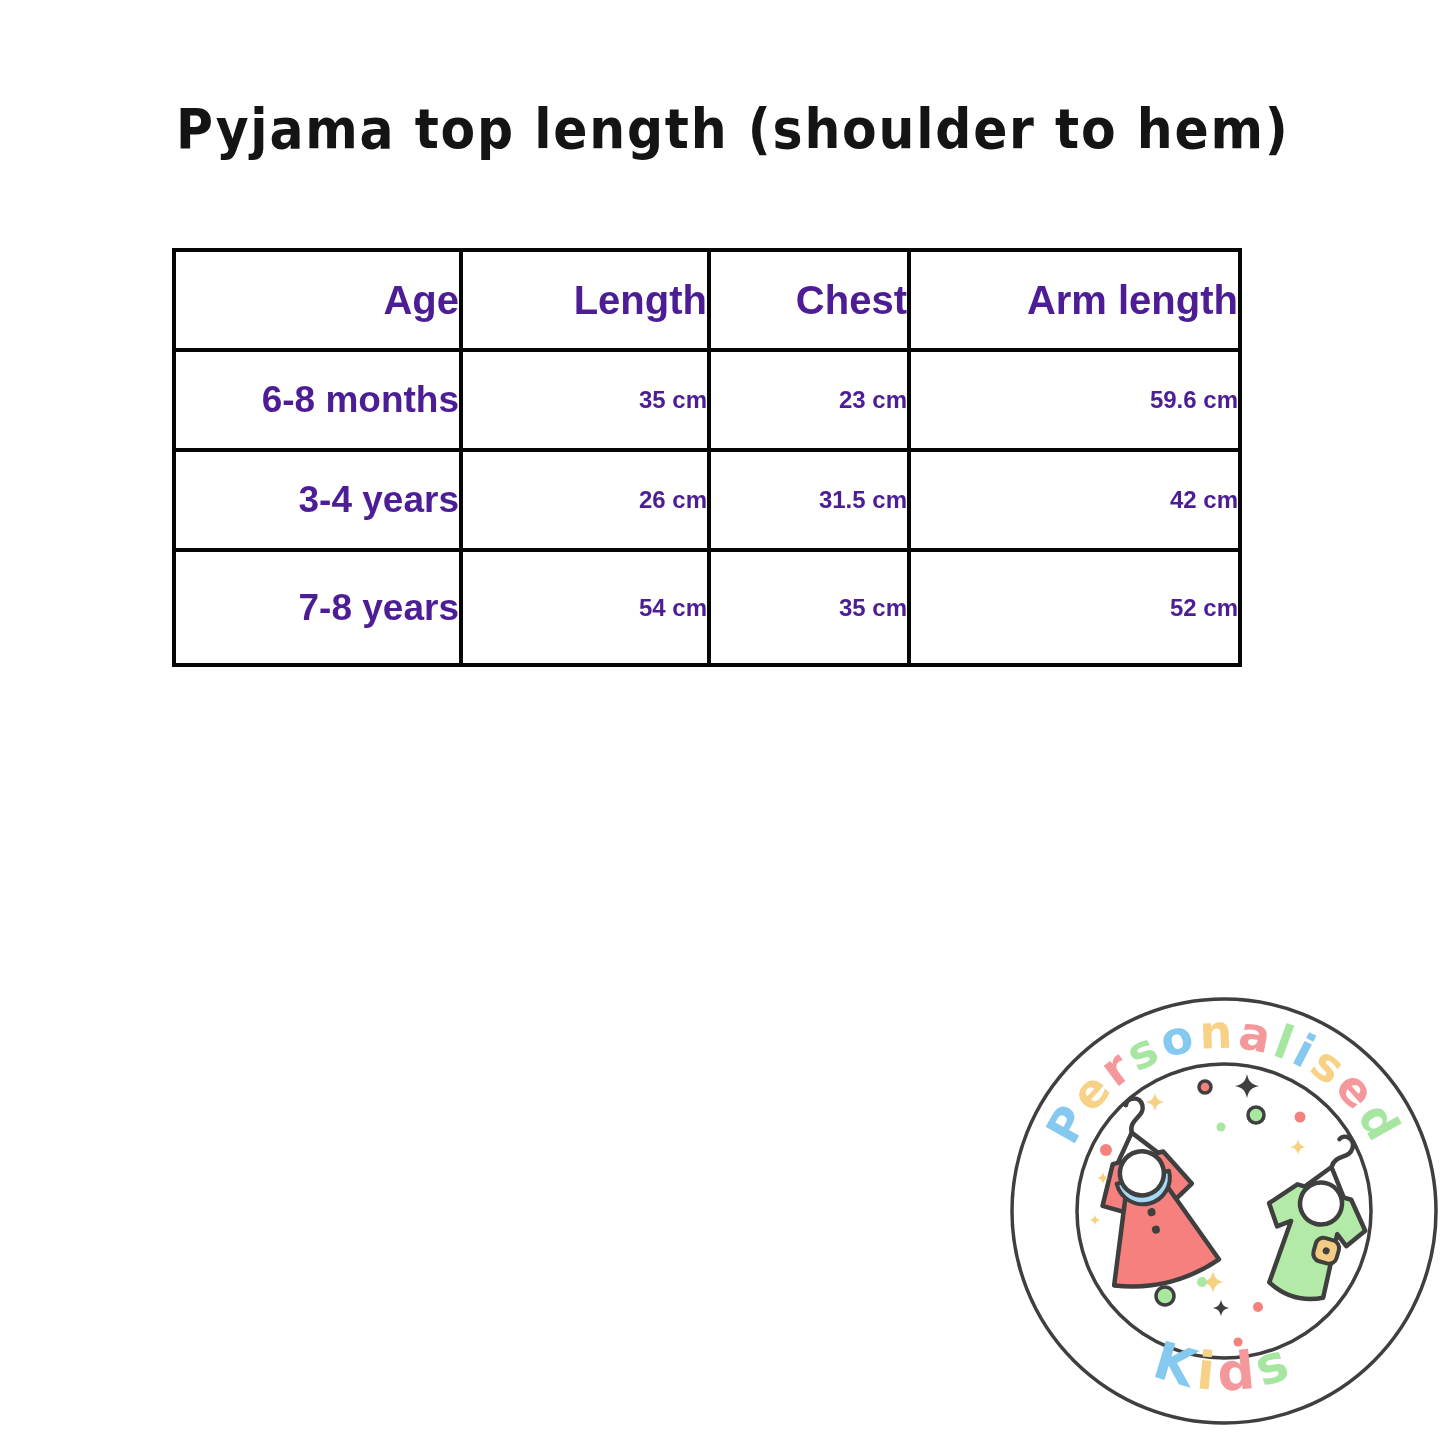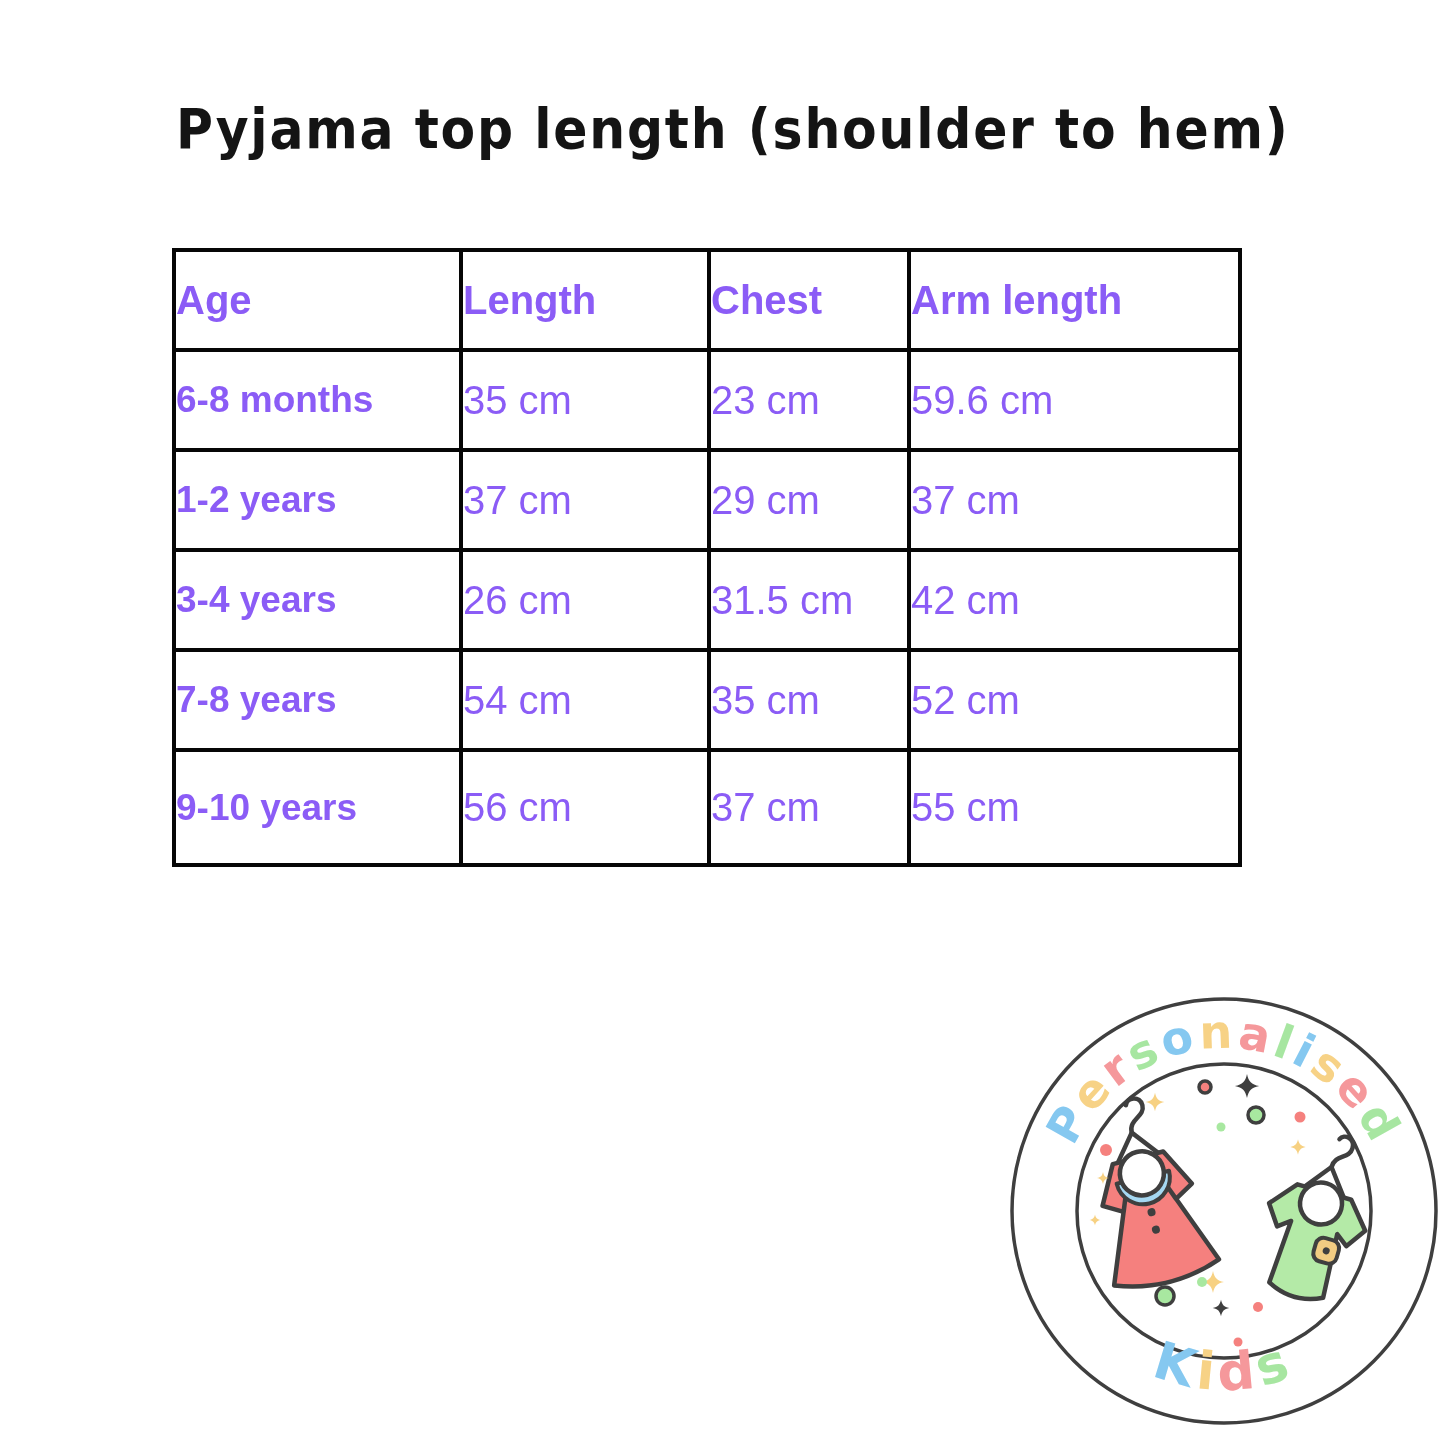--- a/index.html
+++ b/index.html
@@ -12,29 +12,29 @@
     font-family:"DejaVu Sans",sans-serif;
     font-weight:700;font-size:56px;letter-spacing:2px;color:#141414;
     transform:scaleX(0.9);transform-origin:left top;white-space:nowrap;
   }
   table.size-chart{
     position:absolute;left:172px;top:248px;width:1066px;
     border-collapse:collapse;table-layout:fixed;z-index:1;
     background:transparent;
   }
   table.size-chart th,table.size-chart td{
-    border:4px solid #060606;text-align:left;vertical-align:middle;
-    padding:0;color:#8b5cf6;background:transparent;
+    border:4px solid #060606;text-align:right;vertical-align:middle;
+    padding:0;color:#4c1d95;background:transparent;
   }
   tr.header-row{height:100px;}
   tr.data-row{height:100px;}
   tr.data-row:last-child{height:115px;}
   th.col-header{font-weight:700;font-size:40px;}
   td.age-cell{font-weight:700;font-size:37px;}
-  td.value-cell{font-weight:400;font-size:40px;color:#1d1d1d;}
+  td.value-cell{font-weight:700;font-size:24px;color:#1d1d1d;}
   .watermark{
     position:absolute;left:1003px;top:990px;width:442px;height:442px;z-index:2;
   }
   .watermark path,.watermark circle,.watermark rect{
     stroke-linejoin:round;stroke-linecap:round;
   }
   .brand-text{
     font-family:"DejaVu Sans",sans-serif;font-weight:700;
   }
 </style>
@@ -57,42 +57,30 @@
     <th class="col-header">Chest</th>
     <th class="col-header">Arm length</th>
   </tr>
   <tr class="data-row">
     <td class="age-cell">6-8 months</td>
     <td class="value-cell">35 cm</td>
     <td class="value-cell">23 cm</td>
     <td class="value-cell">59.6 cm</td>
   </tr>
   <tr class="data-row">
-    <td class="age-cell">1-2 years</td>
-    <td class="value-cell">37 cm</td>
-    <td class="value-cell">29 cm</td>
-    <td class="value-cell">37 cm</td>
-  </tr>
-  <tr class="data-row">
     <td class="age-cell">3-4 years</td>
     <td class="value-cell">26 cm</td>
     <td class="value-cell">31.5 cm</td>
     <td class="value-cell">42 cm</td>
   </tr>
   <tr class="data-row">
     <td class="age-cell">7-8 years</td>
     <td class="value-cell">54 cm</td>
     <td class="value-cell">35 cm</td>
     <td class="value-cell">52 cm</td>
-  </tr>
-  <tr class="data-row">
-    <td class="age-cell">9-10 years</td>
-    <td class="value-cell">56 cm</td>
-    <td class="value-cell">37 cm</td>
-    <td class="value-cell">55 cm</td>
   </tr>
 </tbody>
   </table>
 
 <svg class="watermark" viewBox="0 0 442 442" xmlns="http://www.w3.org/2000/svg">
   <defs>
     <path id="arcTop" d="M 67.8 165.3 A 163 163 0 0 1 374.2 165.3" fill="none"></path>
     <path id="arcBottom" d="M 142.5 381.9 A 179 179 0 0 0 299.5 381.9" fill="none"></path>
     <path id="sparkle" d="M 0 -11 C 1.5 -4 4 -1.5 11 0 C 4 1.5 1.5 4 0 11 C -1.5 4 -4 1.5 -11 0 C -4 -1.5 -1.5 -4 0 -11 Z"></path>
   </defs>

